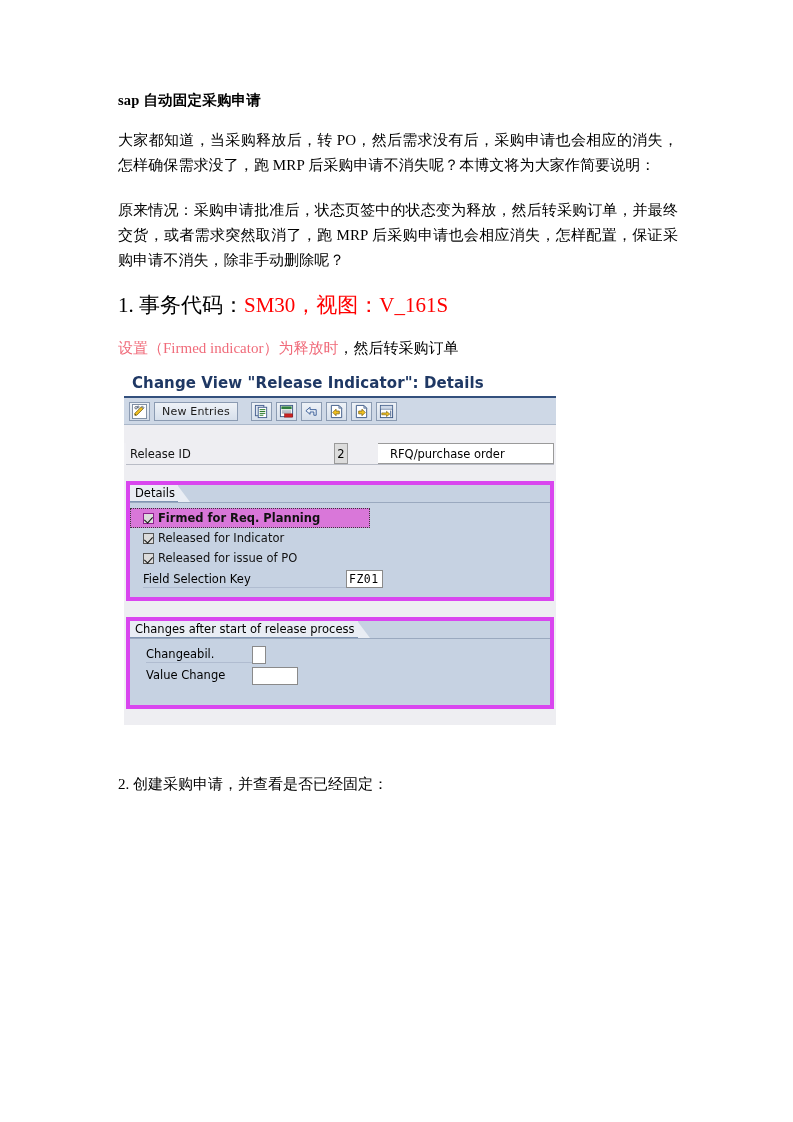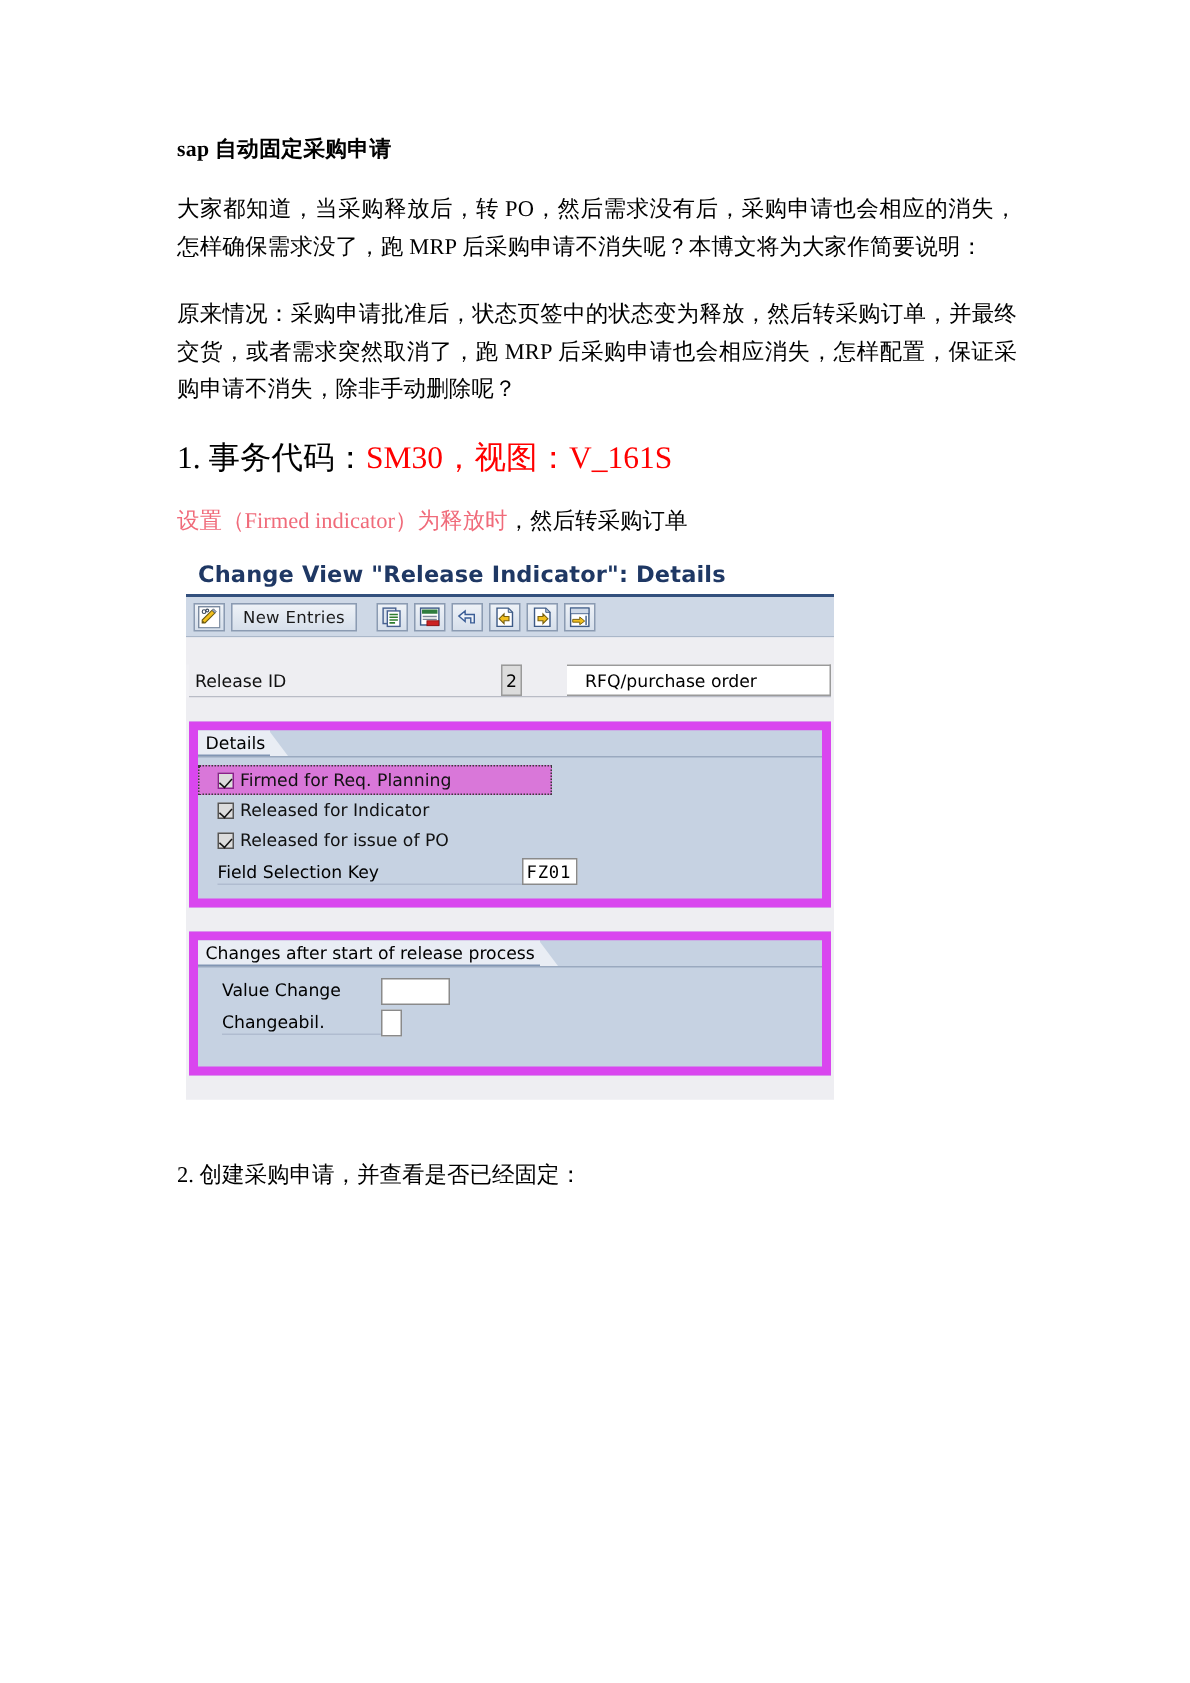--- a/index.html
+++ b/index.html
@@ -166,21 +166,21 @@
     align-items: center;
     padding-left: 12px;
     box-sizing: border-box;
   }
 
   .gap-sm { height: 16px; background: #eeeef2; }
 
   
   .groupbox {
     margin: 0 2px;
-    border: 6px solid #d946ef;
+    border: 4px solid #d946ef;
     background: #c6d2e2;
     position: relative;
   }
   .gb-tabline {
     height: 17px;
     background: #c6d2e2;
     border-bottom: 1px solid #9aa9bf;
     position: relative;
   }
   .gb-tabwrap {
@@ -226,20 +226,21 @@
     padding-left: 13px;
     font-size: 11.5px;
     color: #111;
   }
   .cb-row.highlight {
     background: #d977d9;
     outline: 1px dotted #3a3a3a;
     outline-offset: -1px;
     margin-right: 180px;
     padding-left: 13px;
+    font-weight: bold;
   }
   .cb-box {
     width: 11px;
     height: 11px;
     background: #dcdcdc;
     border: 1px solid #555;
     box-sizing: border-box;
     margin-right: 4px;
     position: relative;
     flex: 0 0 auto;
@@ -478,29 +479,29 @@
         <div class="gb-tabline">
           <div class="gb-tabwrap">
             <div class="gb-tab-inner">Changes after start of release process</div>
             <div class="gb-tab-slant"></div>
           </div>
         </div>
 
         <div class="gb-content">
 
           <div class="gb2-row">
+            <span class="gb2-label">Changeabil.</span>
+            <span class="fld-input w-small"></span>
+          </div>
+
+          <div class="gb2-row">
             <span class="gb2-label nounder">Value Change</span>
             <span class="fld-input w-med"></span>
           </div>
 
-          <div class="gb2-row">
-            <span class="gb2-label">Changeabil.</span>
-            <span class="fld-input w-small"></span>
-          </div>
-
         </div>
         <div class="bottom-pad"></div>
       </div>
 
       <div class="gap-sm"></div>
 
     </div>
   </div>
 
   <div class="tail-note">2. 创建采购申请，并查看是否已经固定：</div>

